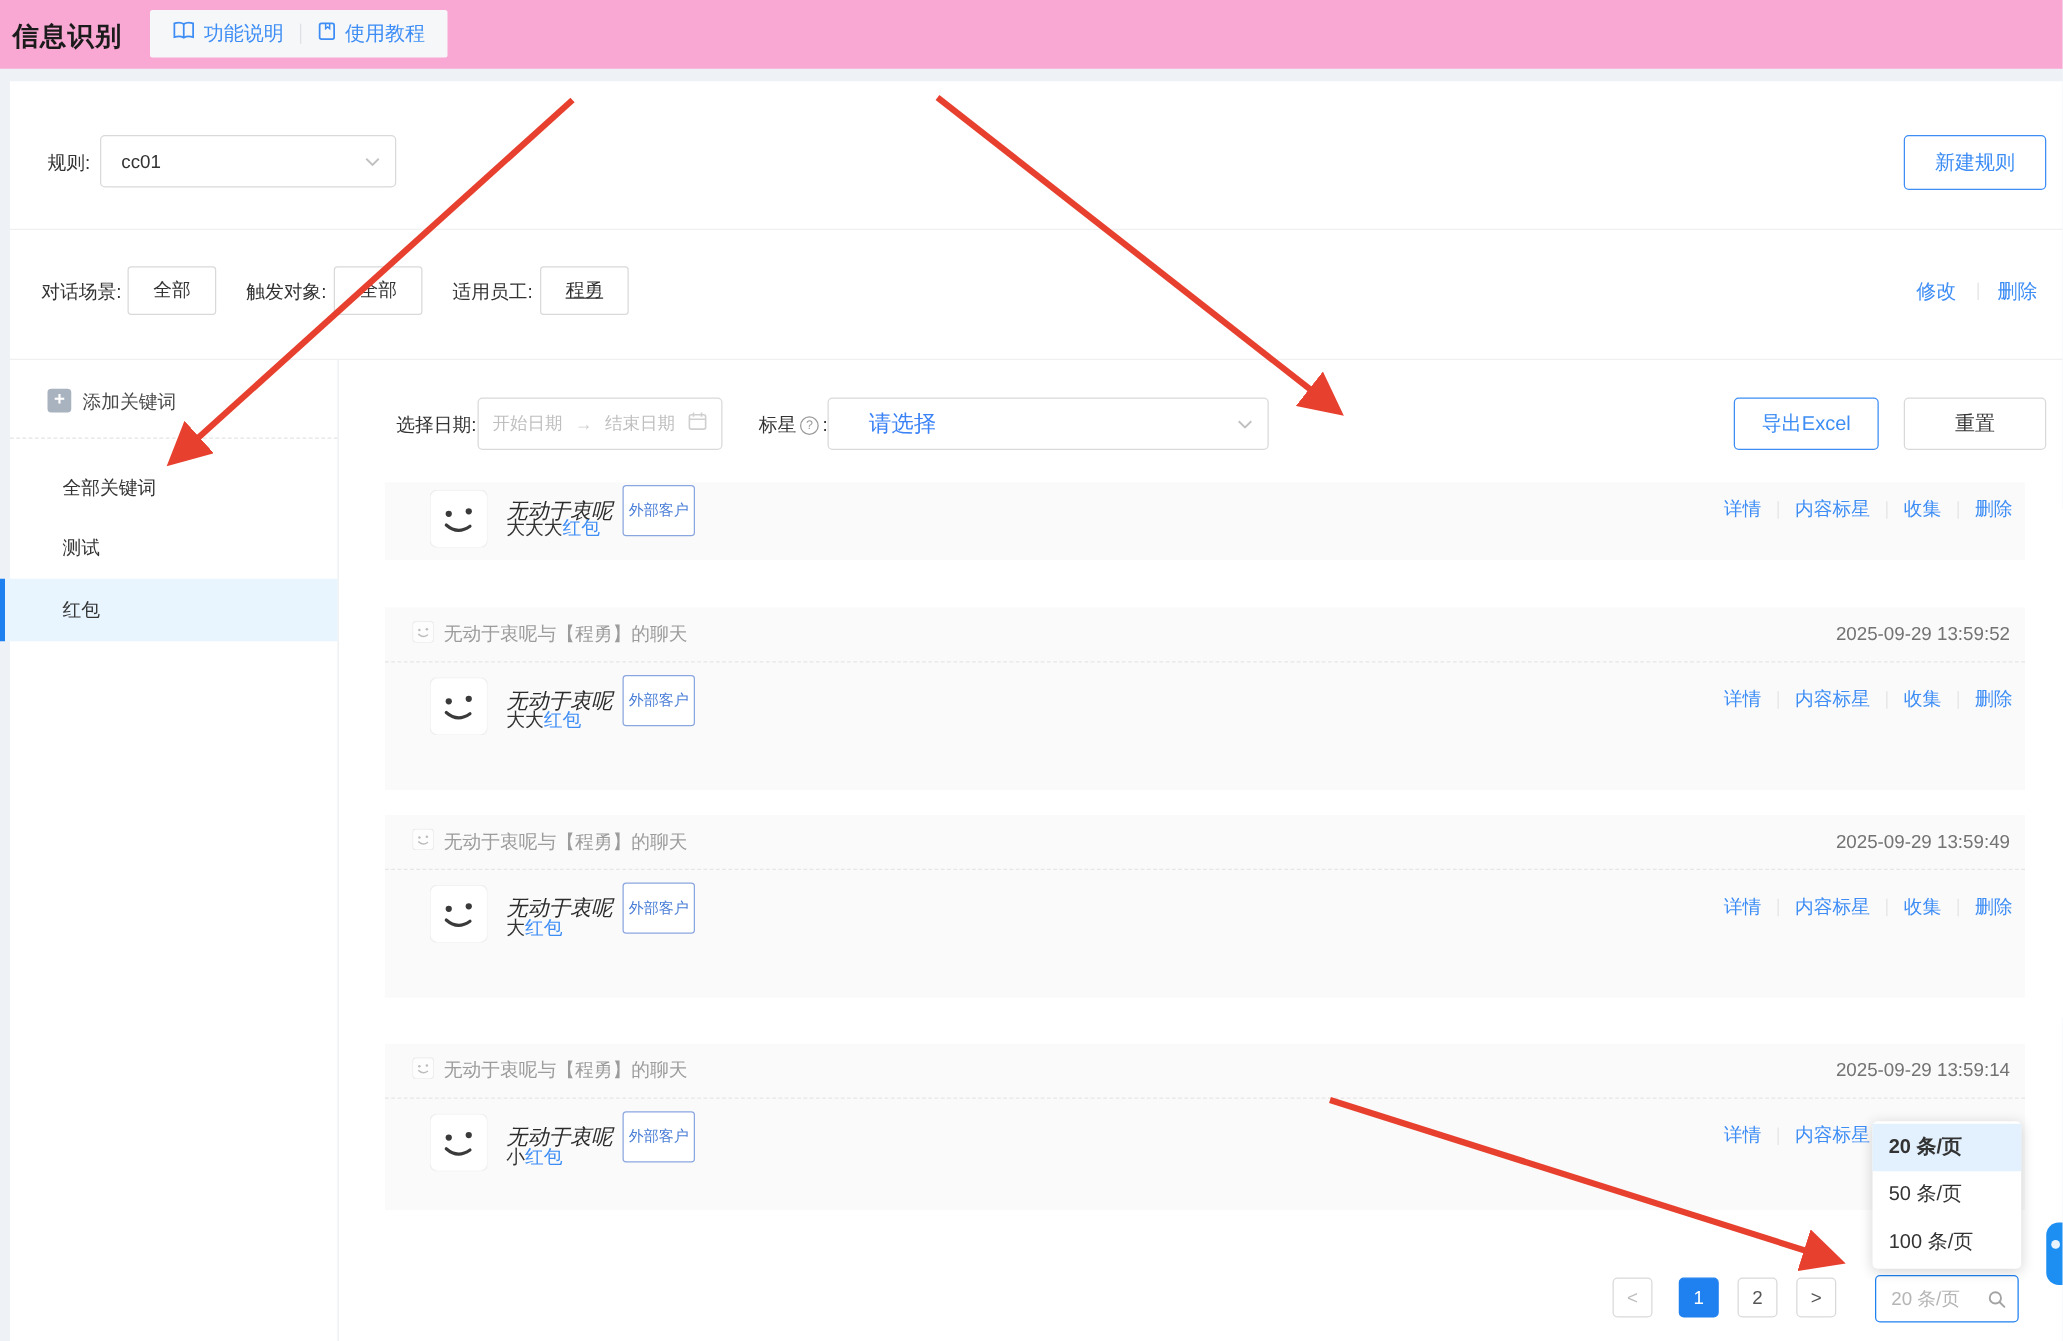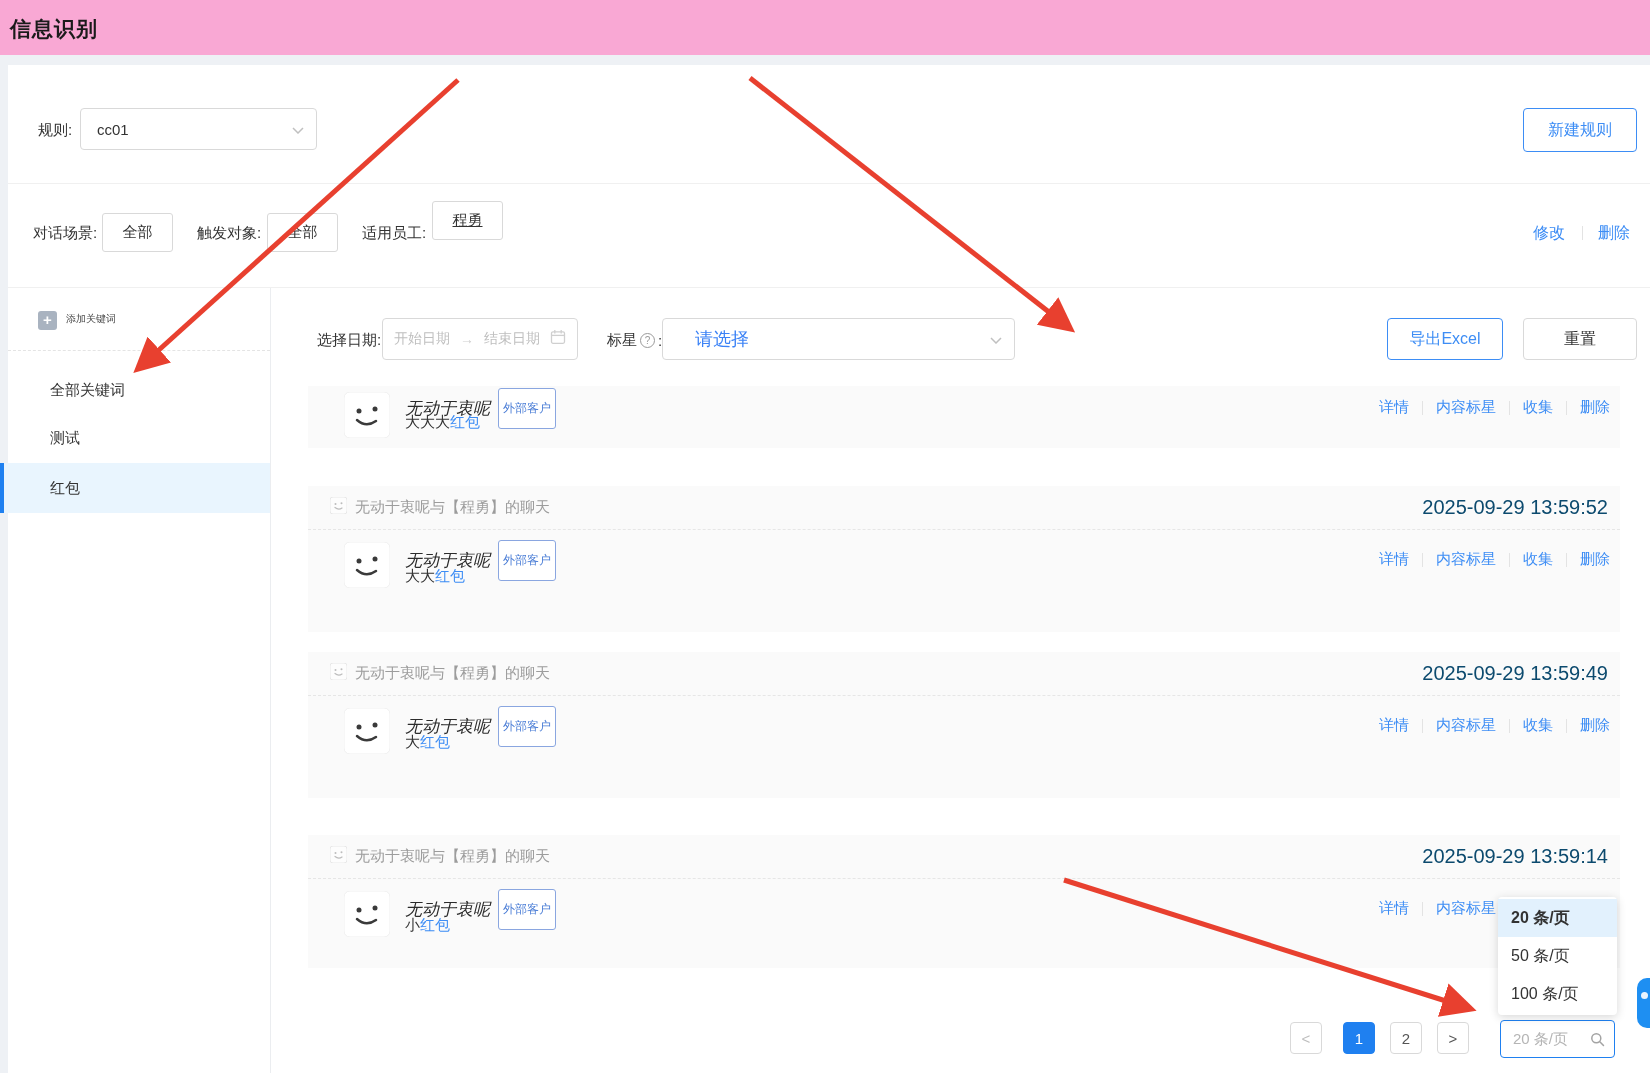--- a/index.html
+++ b/index.html
@@ -42,21 +42,21 @@
   .side-item.active::before { content:""; position:absolute; left:0; top:0; width:4px; height:50px; background:#1f80f0; }
 
   
   .ph-txt { font-size:14px; color:#bfbfbf; }
   .qmark { display:inline-flex; width:15px; height:15px; border:1px solid #9a9a9a; border-radius:50%; color:#9a9a9a; font-size:10px; align-items:center; justify-content:center; margin:0 3px; }
 
   
   .card { position:absolute; left:308px; width:1312px; background:#fafafa; }
   .card-head { position:absolute; left:0; top:0; width:100%; height:44px; border-bottom:1px dashed #e6e6e6; display:flex; align-items:center; padding-left:22px; }
   .card-head .ttl { font-size:15px; color:#9c9c9c; margin-left:8px; }
-  .card-head .ts  { position:absolute; right:12px; font-size:20px; color:#0c4a6e; }
+  .card-head .ts  { position:absolute; right:12px; font-size:15px; color:#737373; }
   .avatar { position:absolute; left:36px; width:46px; height:46px; }
   .nameline { position:absolute; left:97px; display:flex; align-items:center; gap:8px; }
   .uname { font-size:17px; color:#2b2b2b;font-style:italic; }
   .tag { font-size:12px; color:#4a7dd6; border:1px solid #8aa6e0; border-radius:3px; padding:11px 4px; background:#fff; }
   .msg { position:absolute; left:97px; font-size:15px; color:#333; }
   .msg .kw { color:#3d8df5; cursor:pointer; }
   .actions { position:absolute; right:10px; display:flex; align-items:center; }
   .actions .alink { font-size:15px; color:#3d8df5; cursor:pointer; text-decoration:none; white-space:nowrap; }
   .actions .vsep { margin:0 13px; }
 
@@ -75,50 +75,67 @@
   .float-btn { position:absolute; left:1637px; top:978px; width:13px; height:50px; background:#1e8ff2; border-radius:10px 0 0 10px; z-index:45; }
   .float-btn::after { content:""; position:absolute; left:4px; top:14px; width:7px; height:7px; border-radius:50%; background:#fff; opacity:.9; }
 
   .arrows { position:absolute; left:0; top:0; z-index:60; pointer-events:none; }
 </style>
 </head>
 <body>
 
 <div class="topbar">
   <div class="page-title">信息识别</div>
+  <div class="help-pill">
+    <div class="help-link">
+      <span><svg width="18" height="15" viewBox="0 0 18 15">
+            <path d="M9 2.2 C7 0.9 4 0.9 1.5 1.7 V12.7 C4 11.9 7 11.9 9 13.1 C11 11.9 14 11.9 16.5 12.7 V1.7 C14 0.9 11 0.9 9 2.2 Z" fill="none" stroke="#3d8df5" stroke-width="1.4"></path>
+            <line x1="9" y1="2.2" x2="9" y2="13.1" stroke="#3d8df5" stroke-width="1.4"></line>
+          </svg></span>
+      <span>功能说明</span>
+    </div>
+    <div class="pill-sep"></div>
+    <div class="help-link">
+      <span><svg width="15" height="16" viewBox="0 0 15 16">
+            <rect x="1.7" y="1.7" width="11.6" height="12.6" rx="1.5" fill="none" stroke="#3d8df5" stroke-width="1.4"></rect>
+            <path d="M9.7 1.7 v4.2 l-1.6 -1.3 l-1.6 1.3 v-4.2" fill="none" stroke="#3d8df5" stroke-width="1.2"></path>
+          </svg></span>
+      <span>使用教程</span>
+    </div>
+  </div>
 </div>
 <div class="band"></div>
 <div class="panel"></div>
 
 <div class="abs lbl" style="left:38px; top:121px;">规则:</div>
 <div class="select-box" style="left:80px; top:108px; width:237px; height:42px;">
   <span class="val">cc01</span>
   <span class="chev"><svg width="12" height="7" viewBox="0 0 12 7">
         <path d="M1 1 L6 6 L11 1" fill="none" stroke="#c0c0c0" stroke-width="1.5"></path>
       </svg></span>
 </div>
 <div class="btn btn-blue abs" style="left:1523px; top:108px; width:114px; height:44px;">新建规则</div>
 
 <div class="hline" style="top:183px;"></div>
 
 <div class="abs lbl" style="left:33px; top:224px;">对话场景:</div>
 <div class="filter-box" style="left:102px; top:213px;">全部</div>
 <div class="abs lbl" style="left:197px; top:224px;">触发对象:</div>
 <div class="filter-box" style="left:267px; top:213px;">全部</div>
 <div class="abs lbl" style="left:362px; top:224px;">适用员工:</div>
-<div class="filter-box" style="left:432px; top:201px;text-decoration:underline;">程勇</div>
+<div class="filter-box" style="left:432px; top:213px;text-decoration:underline;">程勇</div>
 <a class="abs blue-link" style="left:1533px; top:223px;">修改</a>
 <span class="abs vsep" style="left:1582px; top:226px;"></span>
 <a class="abs blue-link" style="left:1598px; top:223px;">删除</a>
 
 <div class="hline" style="top:287px;"></div>
 
 <div class="side-border"></div>
 <div class="plus-ic">+</div>
-<div class="abs" style="left:66px; top:312px; font-size:10px; color:#4a4a4a; cursor:pointer;text-align:right;">添加关键词</div>
+<div class="abs" style="left:66px; top:312px; font-size:15px; color:#4a4a4a; cursor:pointer;text-align:right;">添加关键词</div>
 <div class="side-dash"></div>
 <div class="side-item" style="top:365px;">全部关键词</div>
 <div class="side-item" style="top:413px;">测试</div>
 <div class="side-item active" style="top:463px;">红包</div>
 
 <div class="abs lbl" style="left:317px; top:331px;">选择日期:</div>
 <div class="select-box" style="left:382px; top:318px; width:196px; height:42px; padding:0 11px; justify-content:space-between;">
   <span class="ph-txt">开始日期</span>
   <span class="ph-txt" style="color:#cfcfcf;">→</span>
   <span class="ph-txt">结束日期</span>

